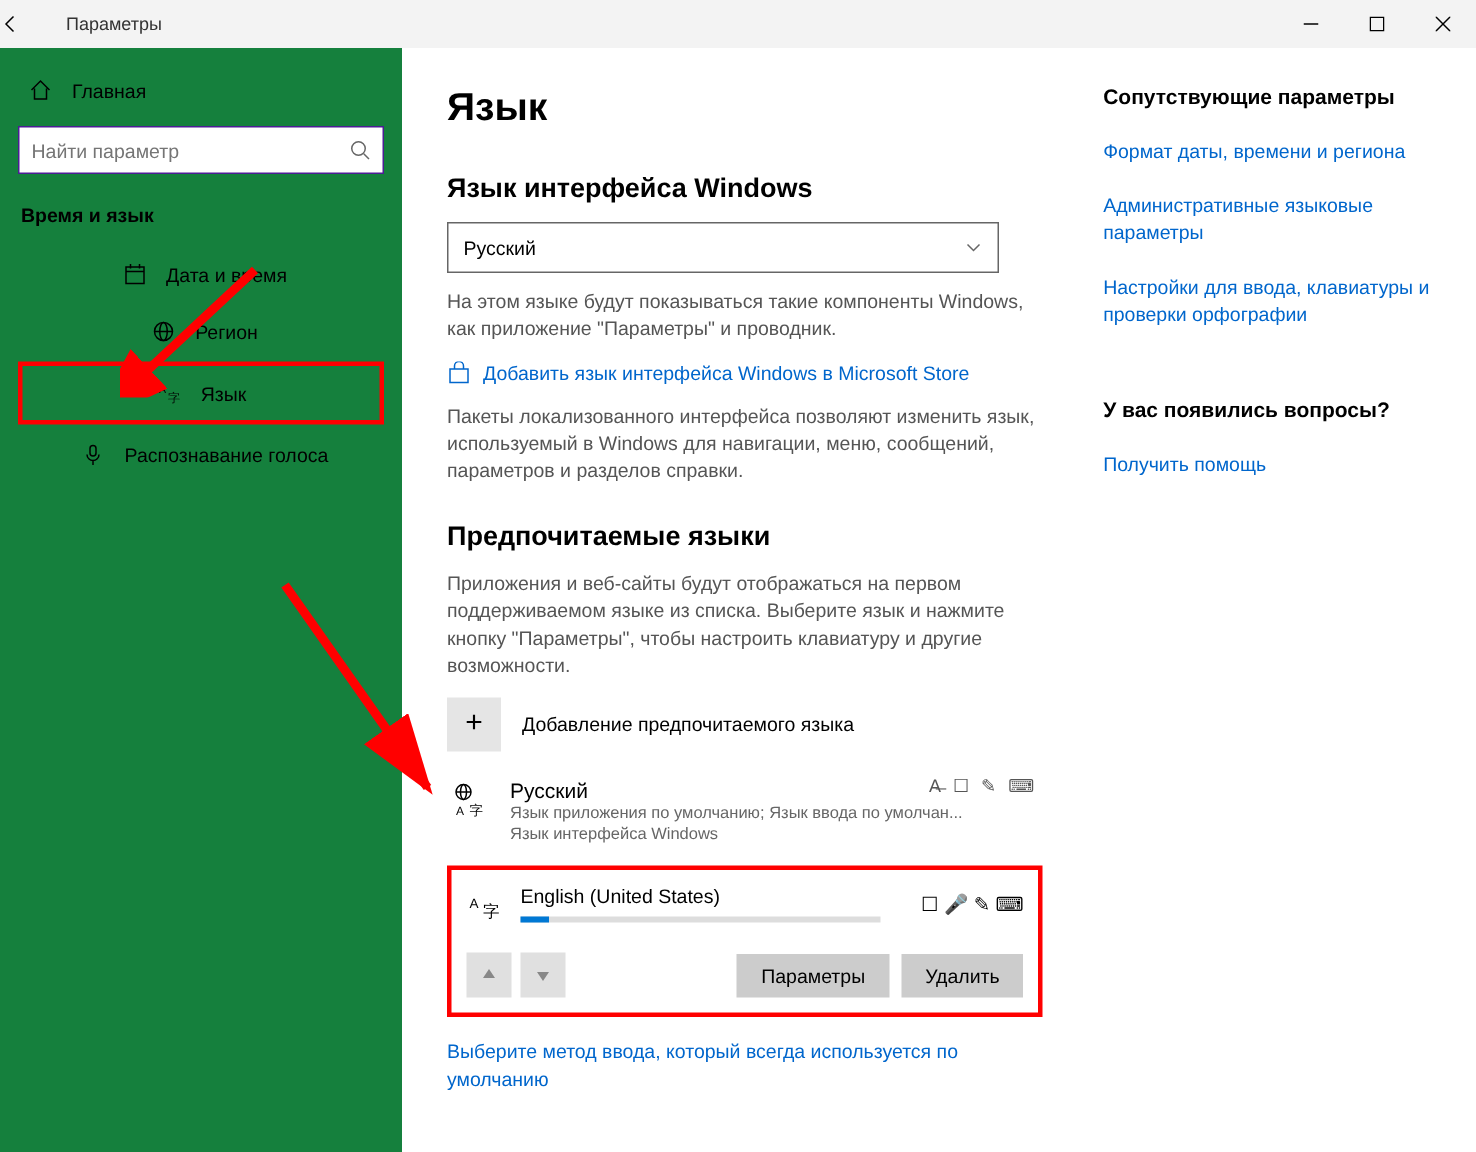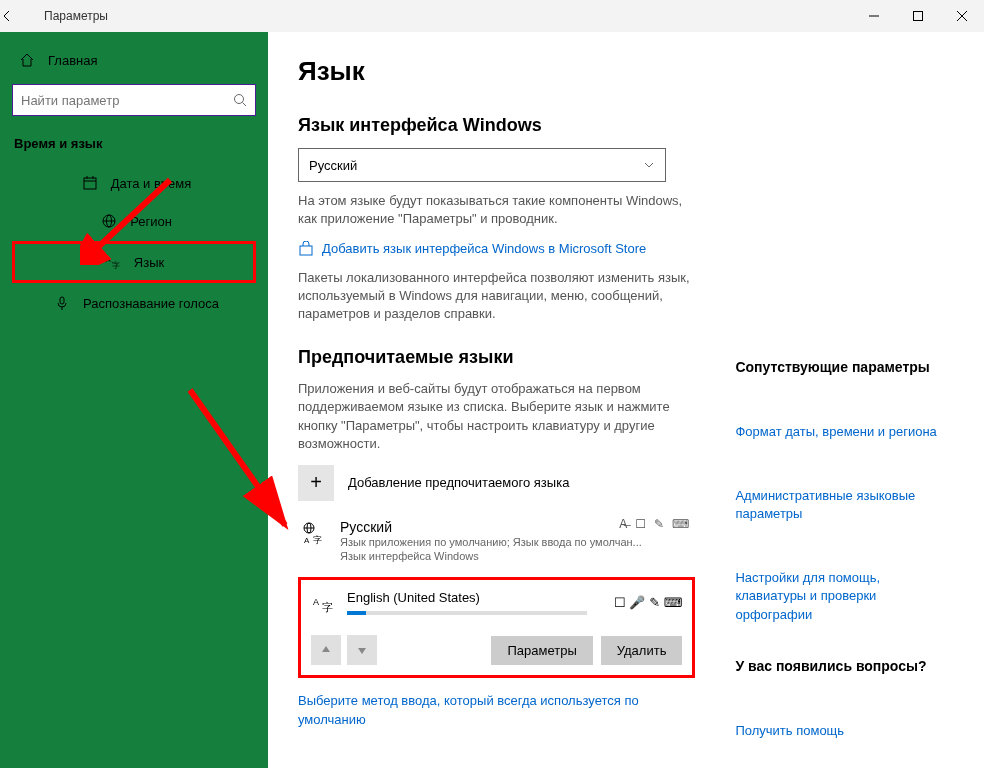--- a/index.html
+++ b/index.html
@@ -15,21 +15,21 @@
 .home-row { display: flex; align-items: center; gap: 12px; padding: 8px 6px; cursor: pointer; }
 .home-row .icon { width: 18px; display: flex; justify-content: center; }
 .search-box { display: flex; align-items: center; border: 1px solid #4c1d95; background: #fff; height: 32px; margin: 6px 0 14px 0; padding: 0 8px; }
 .search-box input { flex: 1; border: none; outline: none; font-size: 13px; background: transparent; }
 .section-title { font-weight: 600; padding: 4px 6px 12px 2px; }
 .nav-item { display: flex; align-items: center; gap: 12px; padding: 10px 6px; cursor: pointer; border-left: 4px solid transparent; justify-content: center; }
 .nav-item .icon { width: 18px; display: flex; justify-content: center; }
 .nav-item.active { border: 3px solid red; }
 .main { flex: 1; display: flex; padding: 24px 30px; gap: 40px; overflow-y: auto; }
 .content { width: 400px; display: flex; flex-direction: column; }
-.aside { width: 220px; display: flex; flex-direction: column; gap: 2px; justify-content: flex-end; }
+.aside { width: 220px; display: flex; flex-direction: column; gap: 14px; }
 h1 { font-size: 26px; font-weight: 600; margin-bottom: 16px; }
 h2 { font-size: 18px; font-weight: 600; margin-top: 12px; margin-bottom: 12px; }
 .desc { color: #555; font-size: 13px; line-height: 1.4; margin-bottom: 12px; }
 .dropdown { border: 1px solid #666; height: 34px; display: flex; align-items: center; padding: 0 10px; justify-content: space-between; margin-bottom: 10px; width: 368px; }
 .link { color: #0066cc; font-size: 13px; line-height: 1.4; cursor: pointer; }
 .link-row { display: flex; align-items: center; gap: 8px; margin-bottom: 10px; }
 .add-row { display: flex; align-items: center; gap: 14px; margin-bottom: 14px; }
 .add-btn { width: 36px; height: 36px; background: #e5e5e5; display: flex; align-items: center; justify-content: center; font-size: 20px; cursor: pointer; }
 .lang-card { display: flex; gap: 12px; padding: 4px 0 4px 0; position: relative; }
 .lang-card .licon { width: 30px; display: flex; align-items: flex-start; justify-content: center; padding-top: 2px; }
@@ -39,21 +39,21 @@
 .lang-card .badges { position: absolute; right: 6px; top: 2px; display: flex; gap: 8px; font-size: 12px; color: #555; }
 .selected-card { border: 3px solid red; padding: 10px; margin-top: 10px; }
 .selected-card .topline { display: flex; gap: 12px; align-items: center; }
 .selected-card .progress { height: 4px; background: #ddd; margin: 6px 0 0 0; position: relative; width: 240px; }
 .selected-card .progress .fill { height: 100%; width: 8%; background: #0078d4; }
 .selected-card .actions { display: flex; justify-content: space-between; margin-top: 20px; align-items: center; }
 .selected-card .arrows { display: flex; gap: 6px; }
 .arrow-btn { width: 30px; height: 30px; background: #e0e0e0; display: flex; align-items: center; justify-content: center; cursor: pointer; }
 .btn { background: #ccc; border: none; padding: 7px 16px; font-size: 13px; cursor: pointer; }
 .aside h3 { font-size: 14px; font-weight: 600; margin-bottom: 6px; }
-.aside .link { display: block; margin-bottom: 4px; margin-top: 40px; }
+.aside .link { display: block; margin-bottom: 4px; }
 svg { display: block; }
 .annotation-arrow { position: absolute; pointer-events: none; }
 </style>
 </head>
 <body>
 
 <div class="window">
   <div class="titlebar">
     <div class="back">
       <svg width="14" height="14" viewBox="0 0 14 14">
@@ -244,21 +244,21 @@
           <span class="link">Выберите метод ввода, который всегда используется по умолчанию</span>
         </div>
       </div>
 
       <div class="aside">
         <div>
           <h3>Сопутствующие параметры</h3>
         </div>
         <span class="link">Формат даты, времени и региона</span>
         <span class="link">Административные языковые параметры</span>
-        <span class="link">Настройки для помощь, клавиатуры и проверки орфографии</span>
+        <span class="link">Настройки для ввода, клавиатуры и проверки орфографии</span>
         <div style="margin-top:28px">
           <h3>У вас появились вопросы?</h3>
         </div>
         <span class="link">Получить помощь</span>
       </div>
     </div>
   </div>
 </div>
 
 <svg class="annotation-arrow" style="left:80px;top:170px" width="100" height="95">

